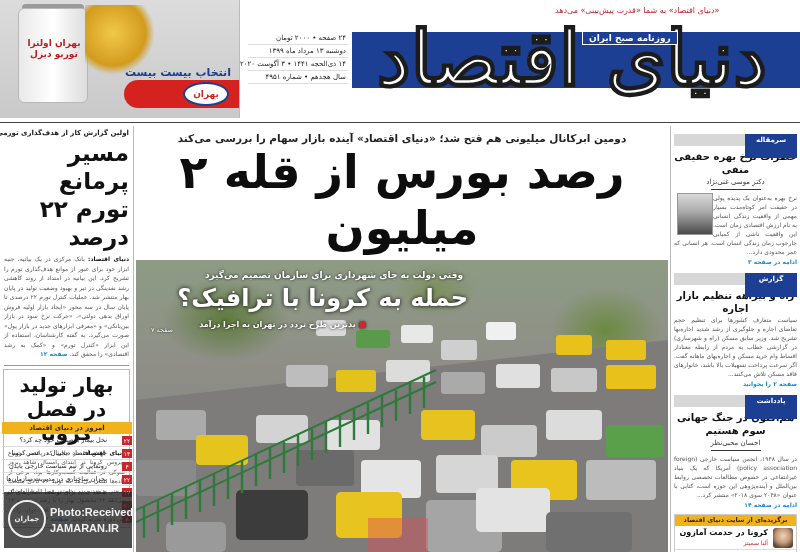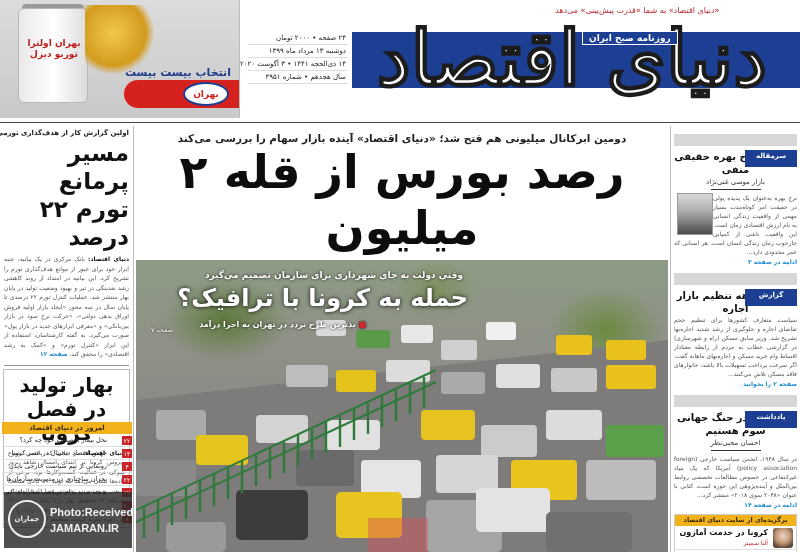--- a/index.html
+++ b/index.html
@@ -67,21 +67,21 @@
   .photo-kicker { position: absolute; right: 205px; top: 10px; font-size: 9px; color: #fff; font-weight: bold; text-shadow: 0 0 3px #000; white-space: nowrap; }
   .photo-title { position: absolute; right: 200px; top: 24px; font-size: 24px; color: #fff; font-weight: bold; text-shadow: 0 0 4px #000; white-space: nowrap; }
   .photo-sub { position: absolute; right: 302px; top: 60px; font-size: 8px; color: #fff; font-weight: bold; text-shadow: 0 0 3px #000; white-space: nowrap; }
   .photo-sub .bullet { color: #d0262c; }
   .photo-page { position: absolute; right: 495px; top: 66px; font-size: 6.5px; color: #fff; text-shadow: 0 0 2px #000; }
   .photo-credit-mark { position: absolute; left: 232px; top: 258px; width: 60px; height: 34px; background: rgba(220,80,90,0.45); }
 
   
   .right-col { position: absolute; left: 670px; top: 126px; width: 130px; height: 426px; border-right: none; border-left: 1px solid #bbb; direction: rtl; padding: 0 3px; }
   .sec-head { height: 12px; margin-top: 8px; background: #d7d7d7; position: relative; }
-  .sec-head span { position: absolute; right: 0; top: 16px; height: 17px; width: 52px; background: #1c3f94; color: #fff; font-size: 7px; line-height: 12px; text-align: center; font-weight: bold; }
+  .sec-head span { position: absolute; right: 0; top: 0; height: 24px; width: 52px; background: #1c3f94; color: #fff; font-size: 7px; line-height: 12px; text-align: center; font-weight: bold; }
   .rc-title { font-size: 10px; font-weight: bold; text-align: center; margin-top: 4px; line-height: 13px; }
   .rc-author { font-size: 7px; text-align: center; color: #333; margin-top: 2px; padding-bottom: 2px; }
   .rc-author-rule { width: 50px; height: 1px; background: #333; margin: 1px auto 3px; }
   .rc-body { font-size: 6px; line-height: 9px; color: #555; text-align: justify; }
   .rc-photo { float: left; width: 36px; height: 42px; margin: 0 0 2px 3px; background: linear-gradient(180deg,#d9d9d9 0%,#aaa 45%,#4a4a4a 100%); border: 1px solid #999; }
   .rc-more { font-size: 6px; color: #1a8ad1; font-weight: bold; margin-top: 2px; }
 
   .opinions { margin-top: 6px; border: 1px solid #ccc; }
   .op-head { background: #f2b21c; font-size: 6.5px; font-weight: bold; text-align: center; height: 11px; line-height: 11px; color: #3a2a00; }
   .op-item { height: 24px; border-bottom: 1px solid #ddd; position: relative; }
@@ -261,21 +261,21 @@
     <div class="photo-sub"><span class="bullet">■</span> <span>بدترین طرح تردد در تهران به اجرا درآمد</span></div>
     <div class="photo-page">صفحه ۷</div>
   </div>
 </div>
 
 <div class="right-col">
   <div class="sec-head">
       <span>سرمقاله</span>
     </div>
   <div class="rc-title">خطرات نرخ بهره حقیقی منفی</div>
-  <div class="rc-author">بازار موسی غنی‌نژاد</div>
+  <div class="rc-author">دکتر موسی غنی‌نژاد</div>
   <div class="rc-author-rule"></div>
   <div class="rc-body">
     <div class="rc-photo"></div>
     <span>نرخ بهره به‌عنوان یک پدیده پولی در حقیقت امر کوتاه‌مدت بسیار مهمی از واقعیت زندگی انسانی به نام ارزش اقتصادی زمان است. این واقعیت ناشی از کمیابی چارچوب زمان زندگی انسان است. هر انسانی که عمر محدودی دارد...</span>
   </div>
   <div class="rc-more">ادامه در صفحه ۳</div>
 
   <div class="sec-head">
       <span>گزارش</span>
     </div>

